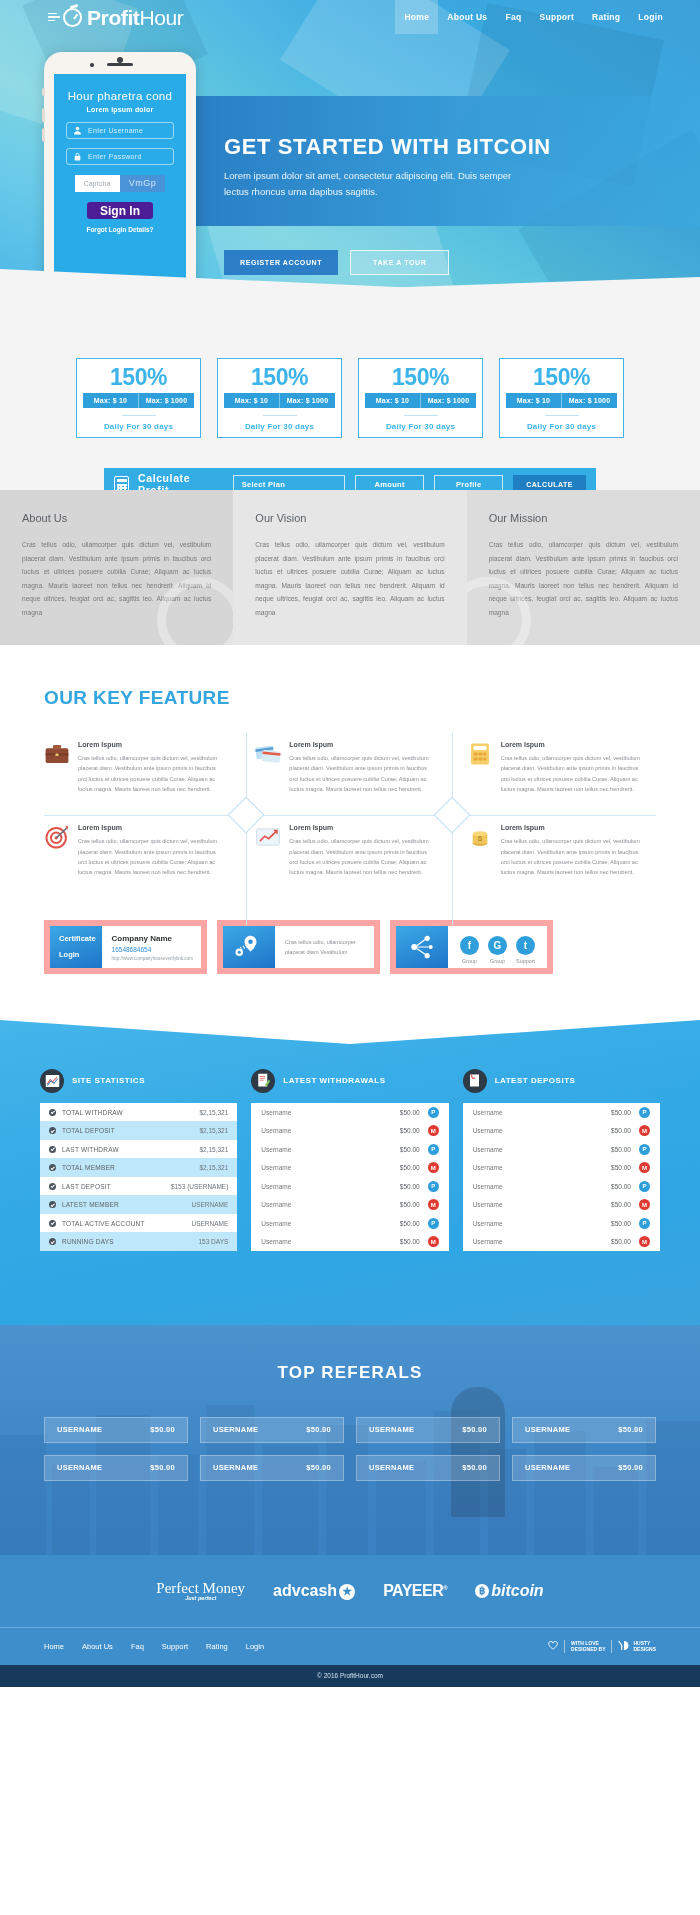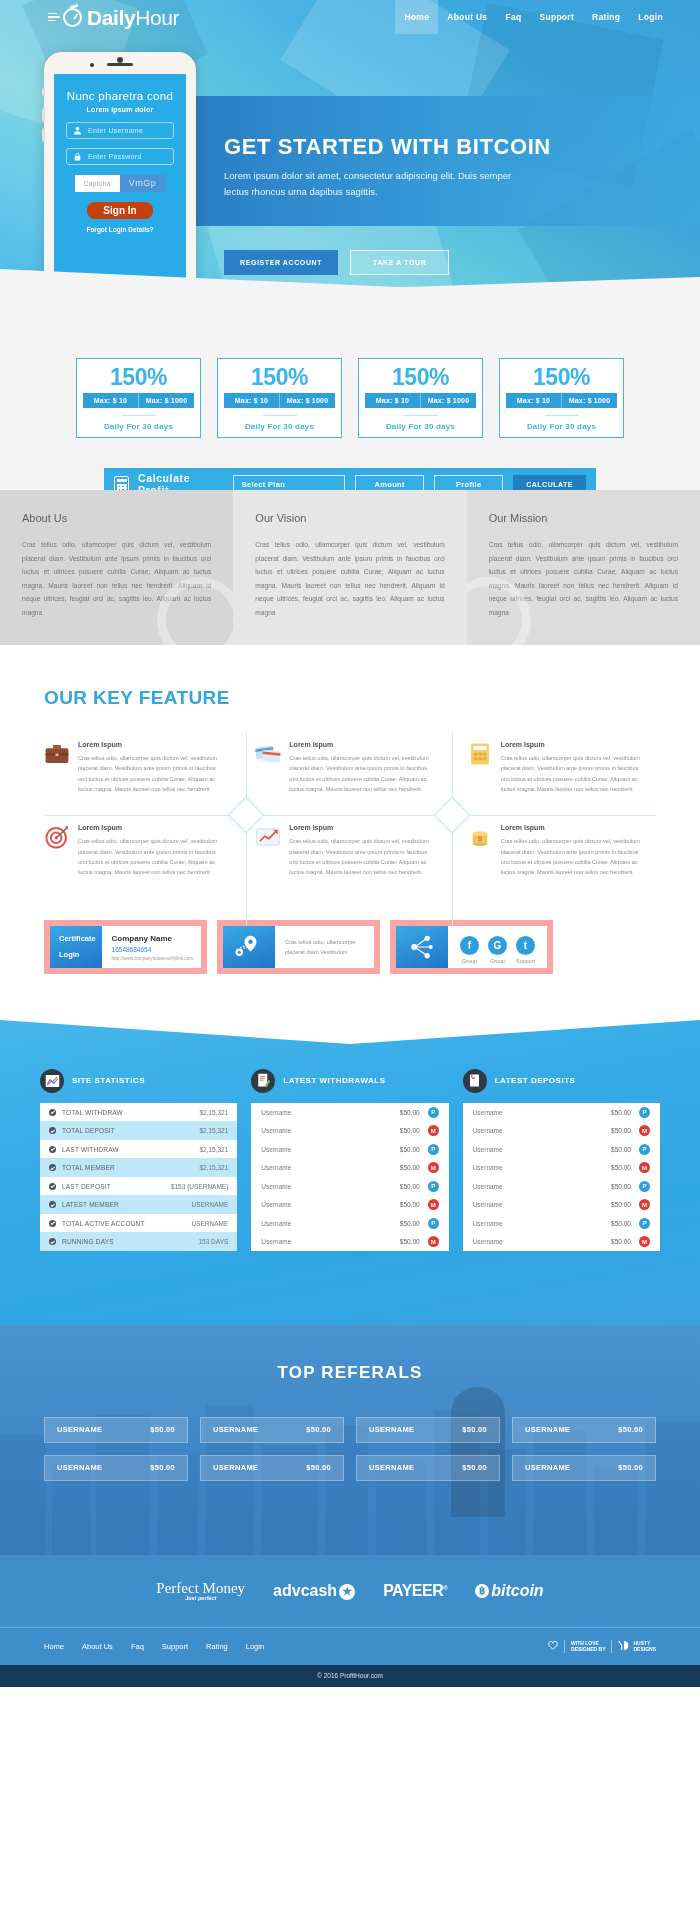--- a/index.html
+++ b/index.html
@@ -66,23 +66,23 @@
   .sc-sub { color:#fff; font-size:7px; font-weight:bold; text-align:center; margin-top:4px; letter-spacing:.2px;}
   .sc-field { margin-top:9px; height:17px; border:1px solid rgba(255,255,255,.55);
               border-radius:3px; display:flex; align-items:center; padding:0 6px; }
   .sc-field .ic { width:9px; height:9px; margin-right:6px; color:#fff; display:flex;
                   align-items:center; justify-content:center; }
   .sc-field .ph { color:rgba(255,255,255,.8); font-size:7px; letter-spacing:.3px; }
   .sc-captcha { margin-top:10px; display:flex; justify-content:center; }
   .cap-left { background:#fff; color:#9aa3ab; font-size:6.5px; padding:5px 9px; letter-spacing:.4px;}
   .cap-right { background:#4a93d9; color:rgba(255,255,255,.75); font-size:9px;
                padding:3px 9px; letter-spacing:.5px; font-weight:300;}
-  .sc-signin { margin:10px auto 0; width:66px; height:17px; background:#c2410c; color:#fff;
-               font-size:10px; font-weight:bold; display:flex; align-items:center;
-               justify-content:center; border-radius:8px; cursor:pointer;}
+  .sc-signin { margin:10px auto 0; width:66px; height:17px; background:#4c1d95; color:#fff;
+               font-size:12px; font-weight:bold; display:flex; align-items:center;
+               justify-content:center; border-radius:3px; cursor:pointer;}
   .sc-forgot { color:#fff; font-size:6.5px; font-weight:bold; text-align:center; margin-top:7px; }
 
   
   .hero-banner { position:absolute; left:196px; top:96px; width:504px; height:130px;
                  background:linear-gradient(90deg, #2a7fc4 0%, #3598d6 45%, rgba(60,170,225,.55) 100%); z-index:10;}
   .hero-h1 { color:#fff; font-size:22px; font-weight:bold; letter-spacing:.6px;
              margin:38px 0 0 28px; }
   .hero-p { color:#eaf5fd; font-size:9.5px; line-height:1.65; margin:8px 0 0 28px; width:300px; }
   .hero-btns { position:absolute; left:224px; top:250px; display:flex; gap:12px; z-index:25; }
   .btn-primary { background:#2c7fc6; color:#fff; font-size:7px; font-weight:bold;
@@ -252,21 +252,21 @@
   <div class="polyd" style="left:540px;top:170px;width:200px;height:140px;transform:rotate(-30deg);"></div>
 
   <div class="topnav">
     <div class="brand">
       <div class="brand-lines">
           <i></i>
           <i></i>
           <i></i>
         </div>
       <div class="brand-mark"></div>
-      <div class="brand-text"><b>Daily</b><span class="light">Hour</span></div>
+      <div class="brand-text"><b>Profit</b><span class="light">Hour</span></div>
     </div>
     <div class="nav-items">
       <div class="nav-item active">Home</div>
       <div class="nav-item">About Us</div>
       <div class="nav-item">Faq</div>
       <div class="nav-item">Support</div>
       <div class="nav-item">Rating</div>
       <div class="nav-item">Login</div>
     </div>
   </div>
@@ -281,21 +281,21 @@
   </div>
 
   <div class="phone">
     <div class="eye"></div>
     <div class="cam"></div>
     <div class="speaker"></div>
     <div class="btn-side" style="top:56px;height:14px;"></div>
     <div class="btn-side" style="top:76px;height:14px;"></div>
     <div class="btn-side" style="top:36px;height:8px;"></div>
     <div class="screen">
-      <div class="sc-title">Nunc pharetra cond</div>
+      <div class="sc-title">Hour pharetra cond</div>
       <div class="sc-sub">Lorem ipsum dolor</div>
       <div class="sc-field">
         <span class="ic">
           <svg width="9" height="9" viewBox="0 0 16 16">
               <circle cx="8" cy="4.6" r="3.2" fill="#fff"></circle>
               <path d="M1.8 15c0-3.6 2.8-5.6 6.2-5.6S14.2 11.4 14.2 15z" fill="#fff"></path>
             </svg>
         </span>
         <span class="ph">Enter  Username</span>
       </div>

